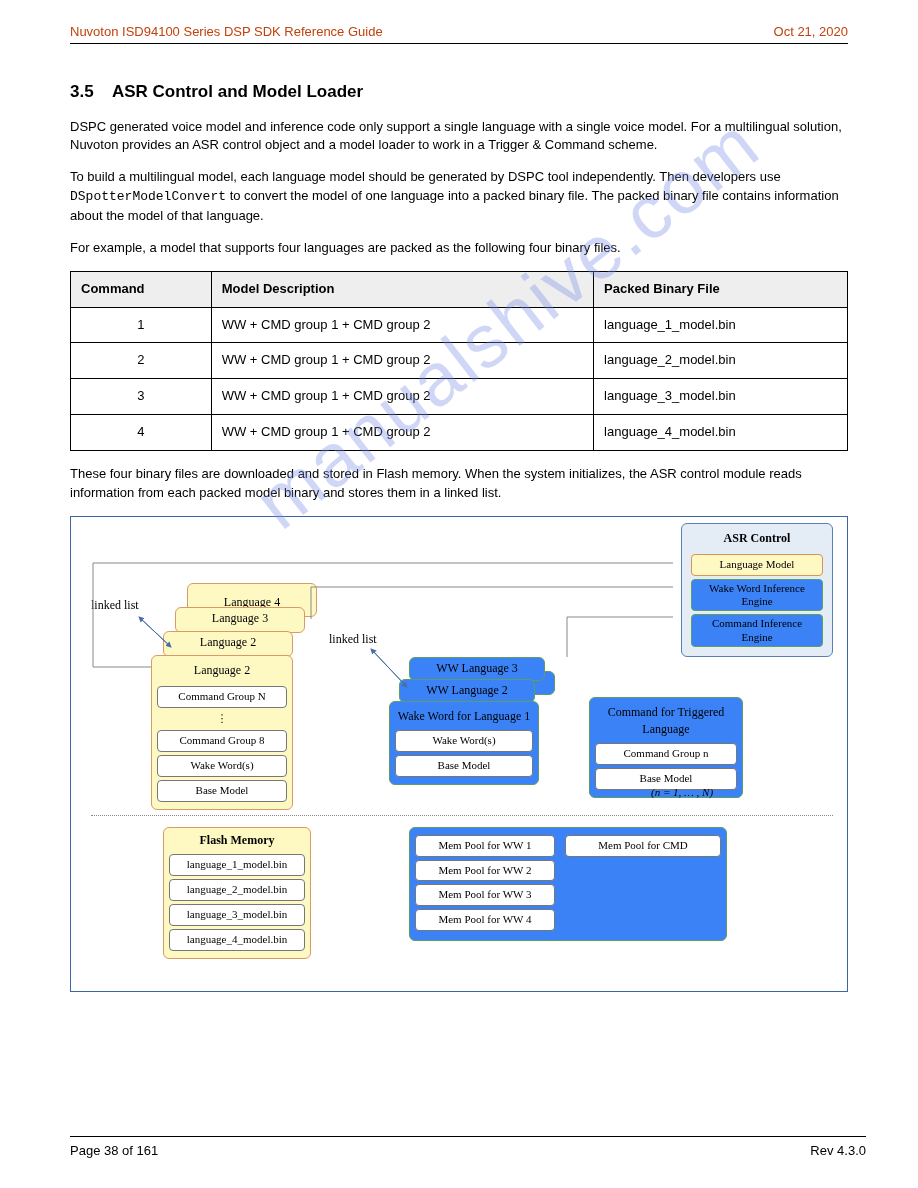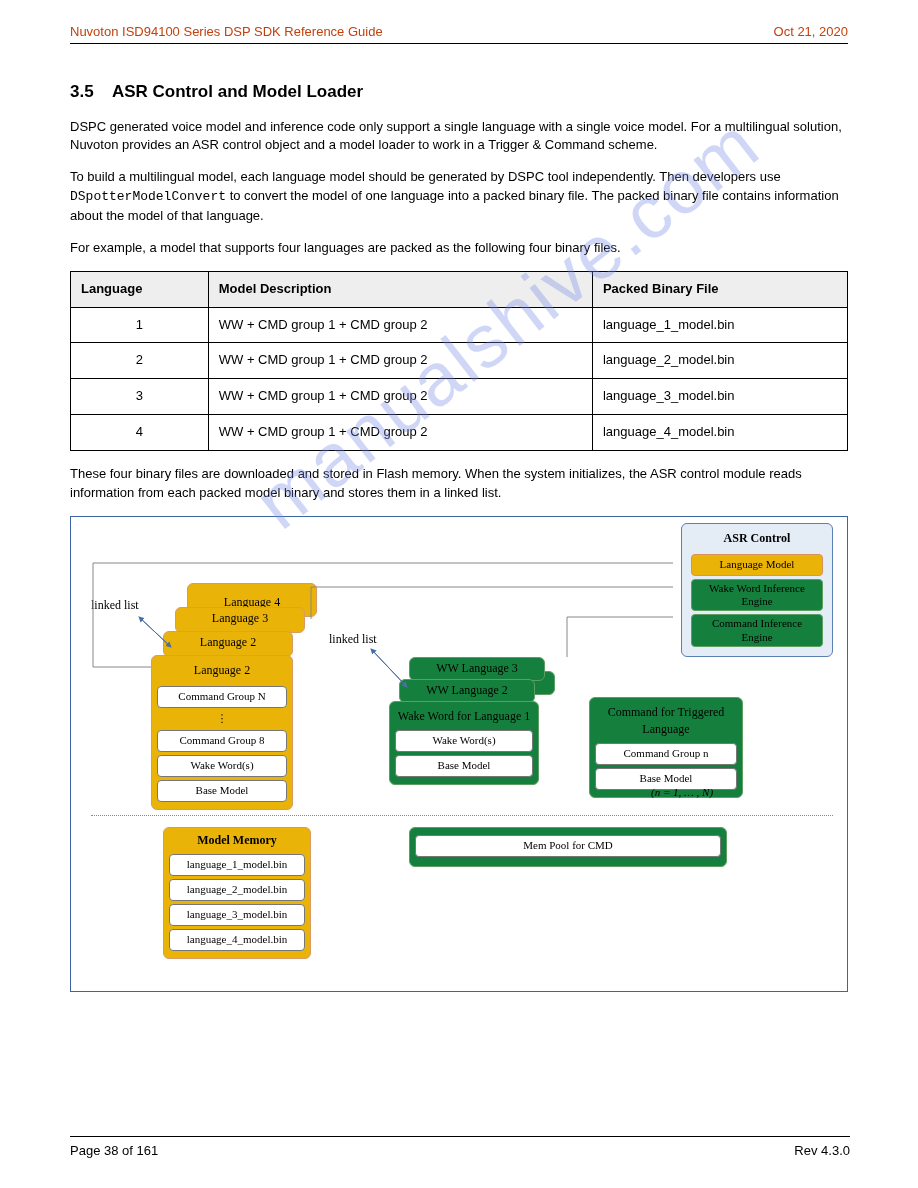--- a/index.html
+++ b/index.html
@@ -60,24 +60,24 @@
     margin: 3px 5px;
     text-align: center;
   }
   .stack-card {
     position: absolute;
     border-radius: 6px;
     text-align: center;
     font-size: 12px;
   }
   
-  .orange { background: #eab308; border:1px solid #d99a63; }
+  .orange { background: #fef9c3; border:1px solid #d99a63; }
   .orange-border { border:1px solid #d9925a; }
   
-  .green { background: #15803d; border:1px solid #5e9e63; }
+  .green { background: #3b82f6; border:1px solid #5e9e63; }
   .green-border { border:1px solid #5e9e63; }
   
   .blue { background: #e4ecf6; border:1px solid #5b7fb2; }
   .label { position:absolute; font-size:12px; }
   .dotted-sep {
     position:absolute;
     border-top:1px dotted #888;
     height:1px;
   }
   
@@ -88,21 +88,21 @@
     color: rgba(120,140,230,0.35);
     transform: rotate(-38deg);
     pointer-events: none;
     font-family: Arial, sans-serif;
     letter-spacing: 2px;
     z-index: 50;
   }
   .footer {
     position: absolute;
     bottom: 30px;
-    left: 70px; right: 68px;
+    left: 70px; right: 52px;
     font-size: 13px;
   }
   .footer .hr-line { margin-bottom: 6px; }
   .footer-row { display:flex; justify-content:space-between; }
 </style>
 </head>
 <body>
 
 <div class="page">
 
@@ -129,21 +129,21 @@
       <span>To build a multilingual model, each language model should be generated by DSPC tool independently. Then developers use </span>
       <span class="code">DSpotterModelConvert</span>
       <span> to convert the model of one language into a packed binary file. The packed binary file contains information about the model of that language.</span>
     </p>
 
     <p>For example, a model that supports four languages are packed as the following four binary files.</p>
 
     <table class="api">
       <thead>
         <tr>
-          <th>Language</th>
+          <th>Command</th>
           <th>Model Description</th>
           <th>Packed Binary File</th>
         </tr>
       </thead>
       <tbody>
         <tr>
           <td style="text-align:center">1</td>
           <td>WW + CMD group 1 + CMD group 2</td>
           <td>language_1_model.bin</td>
         </tr>
@@ -204,29 +204,35 @@
       <div class="stack-card blue" style="right:14px; top:6px; width:142px; padding:6px 4px;">
         <div style="font-weight:bold; padding-bottom:4px;">ASR Control</div>
         <div class="rowitem orange orange-border">Language Model</div>
         <div class="rowitem green green-border" style="line-height:1.2;">Wake Word Inference Engine</div>
         <div class="rowitem green green-border" style="line-height:1.2;">Command Inference Engine</div>
       </div>
 
       <div class="dotted-sep" style="left:20px; right:14px; top:298px;"></div>
 
       <div class="stack-card orange" style="left:92px; top:310px; width:146px; padding:4px 0;">
-        <div style="font-weight:bold; padding-bottom:2px;">Model Memory</div>
+        <div style="font-weight:bold; padding-bottom:2px;">Flash Memory</div>
         <div class="rowitem">language_1_model.bin</div>
         <div class="rowitem">language_2_model.bin</div>
         <div class="rowitem">language_3_model.bin</div>
         <div class="rowitem">language_4_model.bin</div>
       </div>
 
       <div class="stack-card green" style="left:338px; top:310px; width:316px; padding:4px 0 6px 0;">
         <div style="display:flex;">
+          <div style="flex:0 0 150px;">
+            <div class="rowitem">Mem Pool for WW 1</div>
+            <div class="rowitem">Mem Pool for WW 2</div>
+            <div class="rowitem">Mem Pool for WW 3</div>
+            <div class="rowitem">Mem Pool for WW 4</div>
+          </div>
           <div style="flex:1;">
             <div class="rowitem" style="margin-top:3px;">Mem Pool for CMD</div>
           </div>
         </div>
       </div>
 
       <svg style="position:absolute; left:0; top:0; width:100%; height:100%; pointer-events:none;">
         <defs>
           <marker id="arr" markerWidth="6" markerHeight="6" refX="5" refY="3" orient="auto">
             <path d="M0,0 L6,3 L0,6 Z" fill="#4a6fa5"></path>

